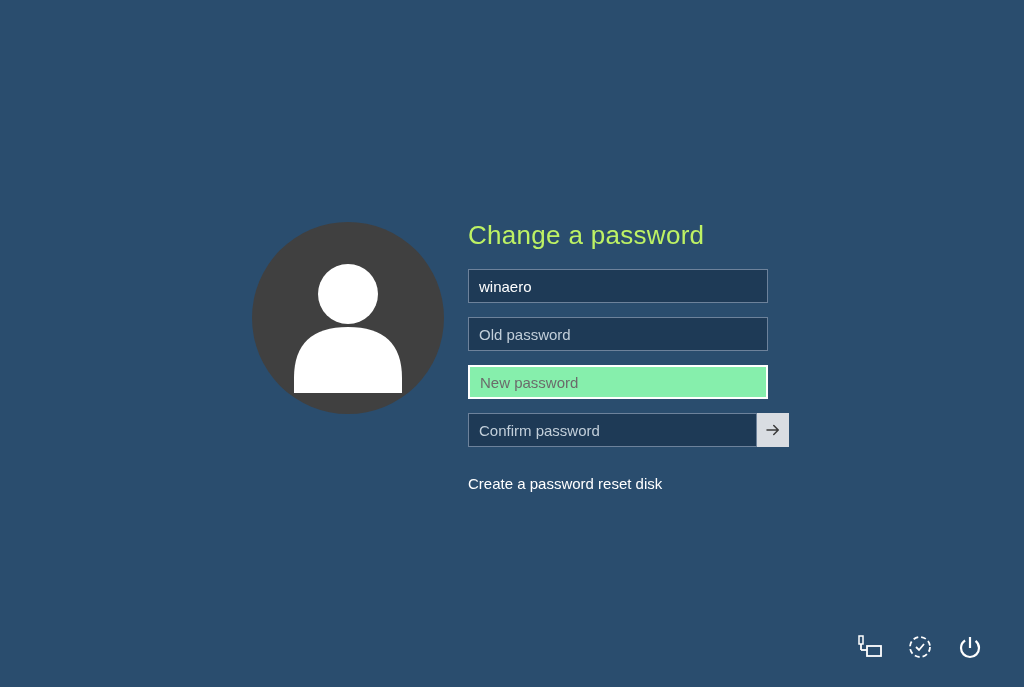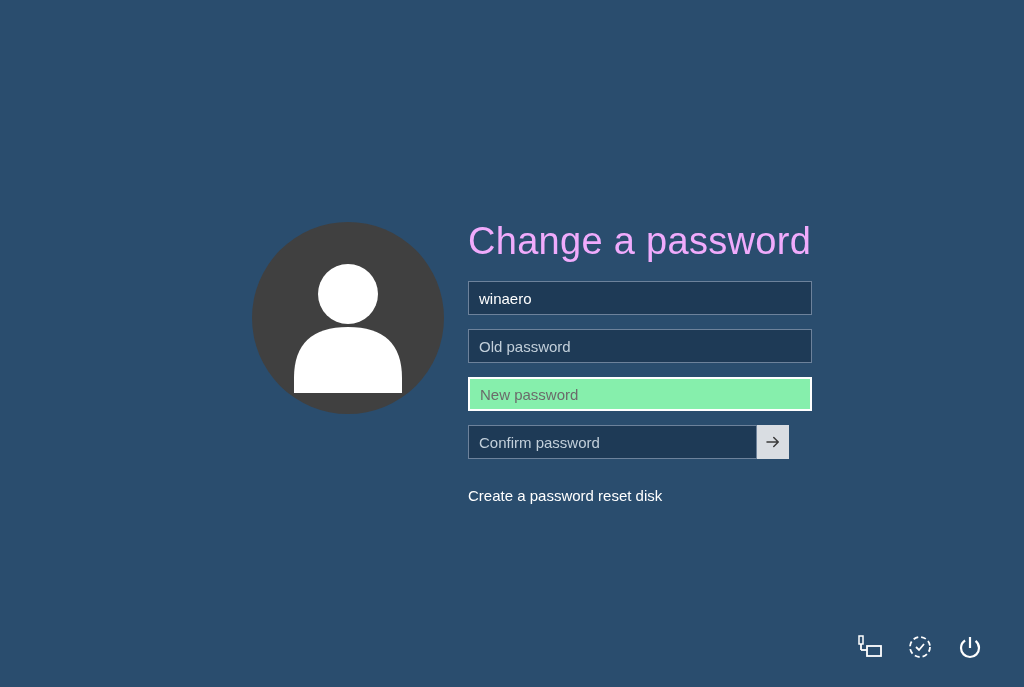--- a/index.html
+++ b/index.html
@@ -37,34 +37,34 @@
     .avatar-svg {
       width: 150px;
       height: 150px;
     }
     .form-section {
       margin-left: 24px;
       display: flex;
       flex-direction: column;
     }
     .title {
-      font-size: 38px;
+      font-size: 26px;
       font-weight: 300;
-      color: #f0abfc;
+      color: #bef264;
       margin-bottom: 18px;
       margin-top: -2px;
       letter-spacing: 0.3px;
     }
     .input-row {
       display: flex;
       margin-bottom: 14px;
       align-items: stretch;
     }
     .input-field {
-      width: 344px;
+      width: 300px;
       height: 34px;
       background-color: #1e3a56;
       border: 1px solid #6d829b;
       color: #ffffff;
       font-size: 15px;
       padding: 0 10px;
       font-family: inherit;
       outline: none;
     }
     .input-field::placeholder {

